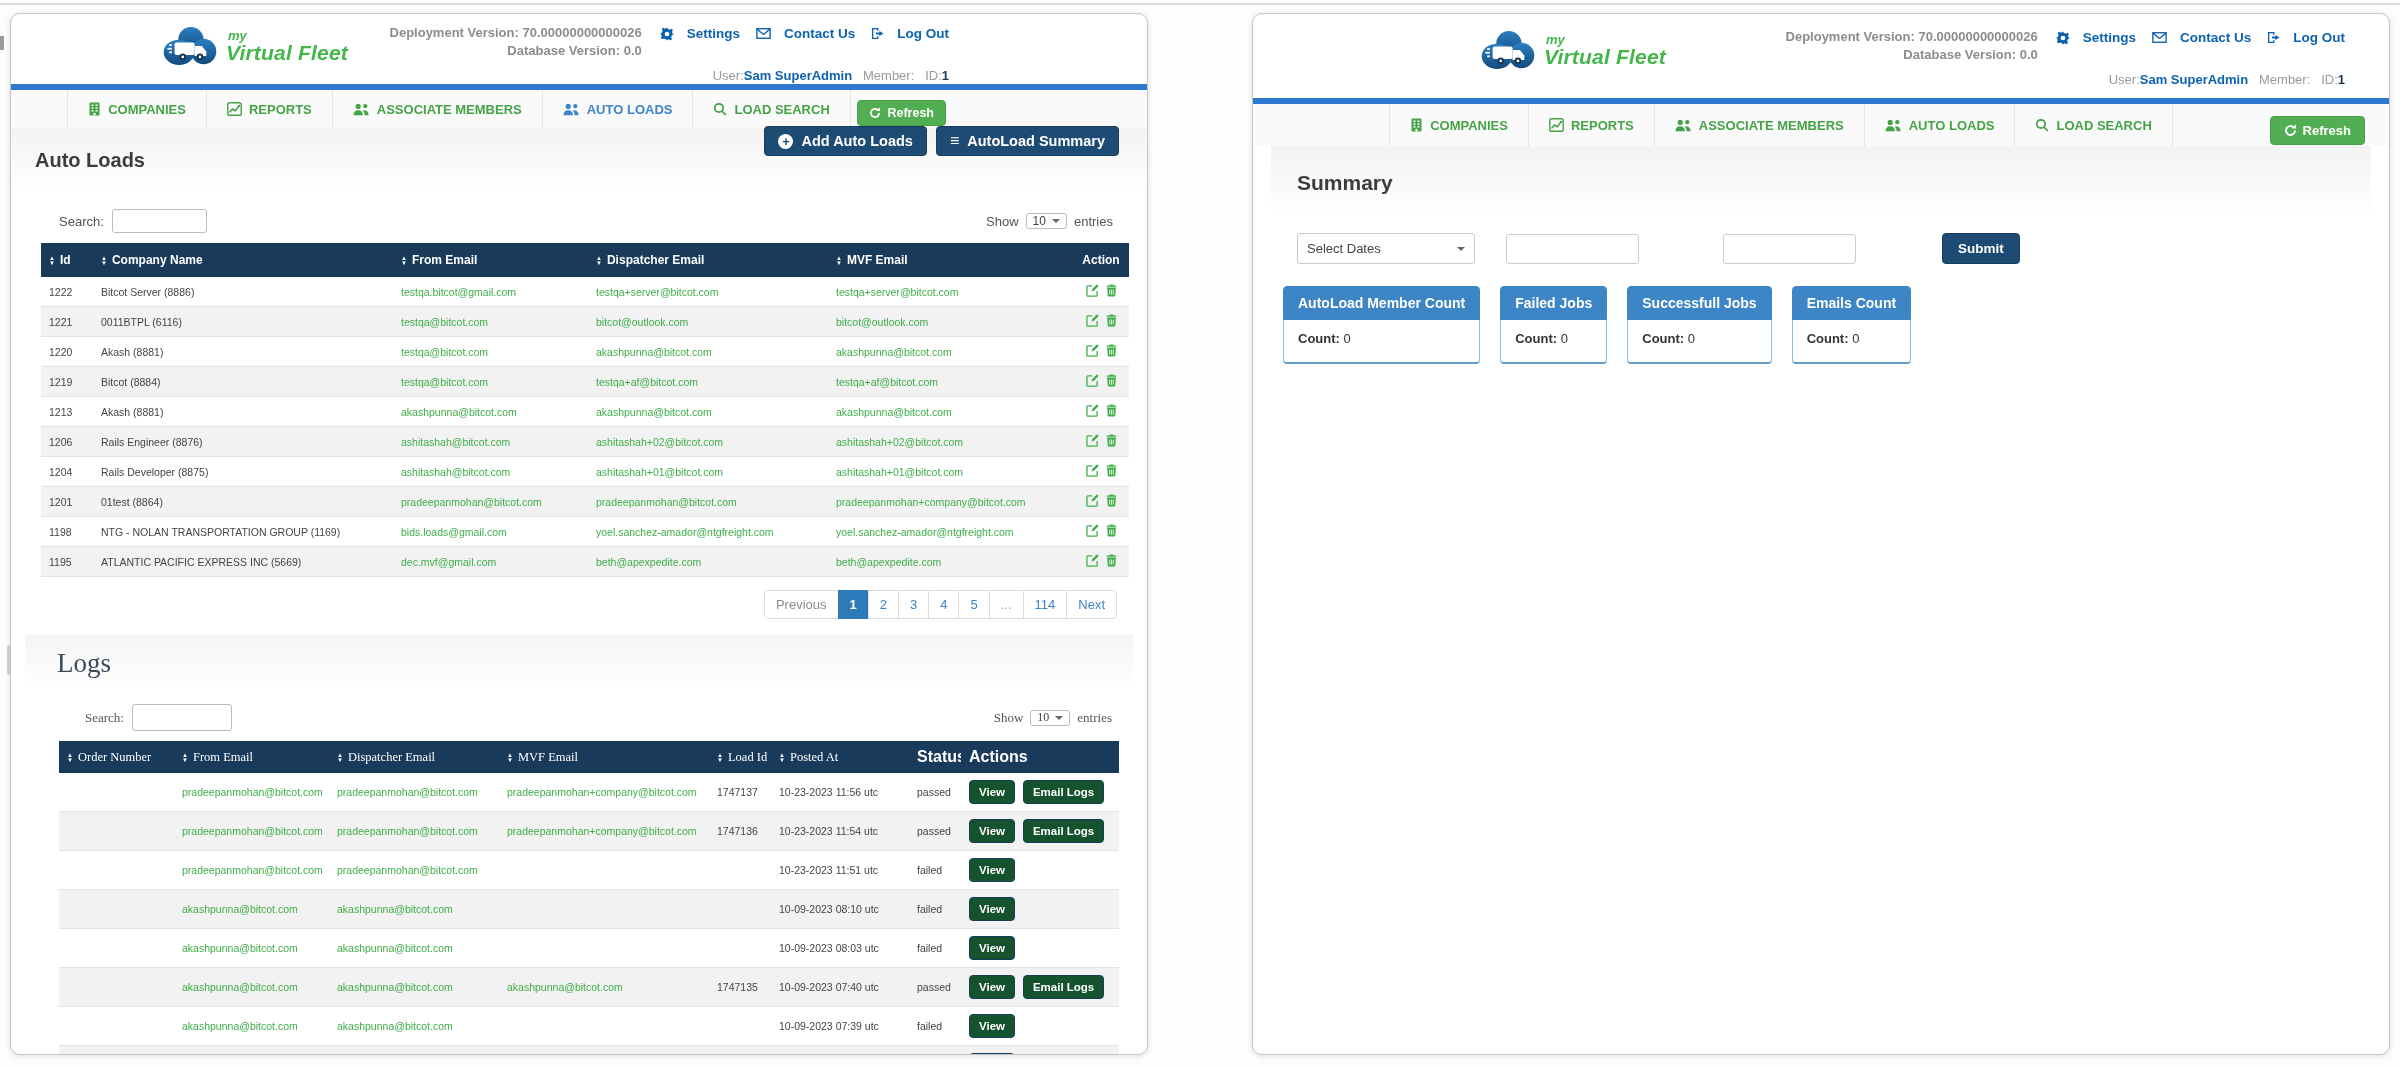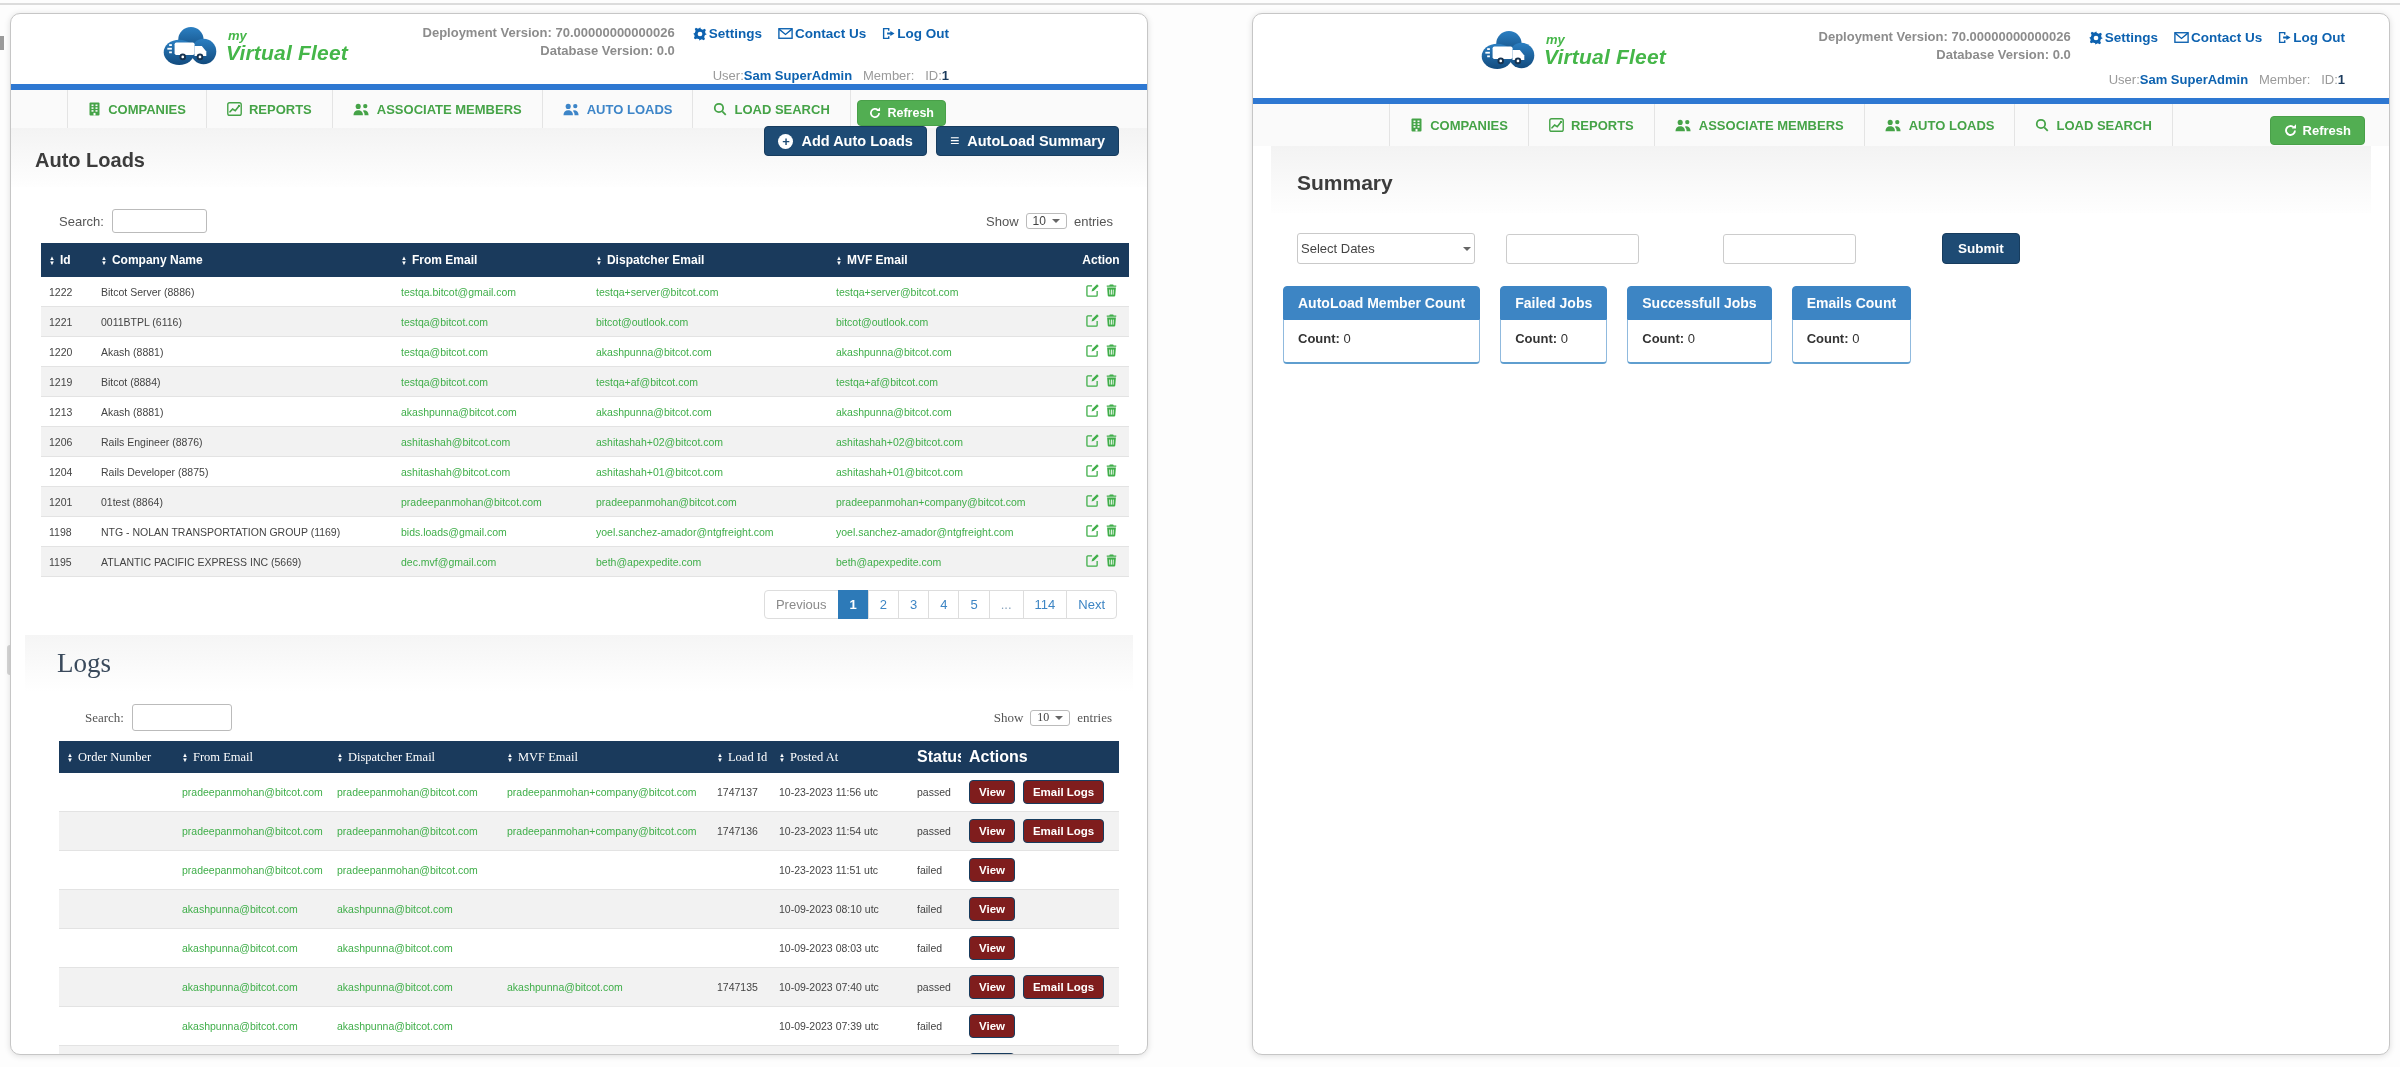--- a/index.html
+++ b/index.html
@@ -19,21 +19,21 @@
   .p-header { position:relative; display:flex; justify-content:space-between; align-items:flex-start; padding:10px 198px 0 150px; height:70px; }
   #right-panel .p-header { height:84px; padding:14px 44px 0 226px; }
   .logo { display:flex; align-items:center; gap:7px; }
   .logo-txt { display:flex; flex-direction:column; line-height:1; }
   .logo-my { color:#45b649; font-size:13px; font-style:italic; font-weight:bold; margin-left:2px; }
   .logo-name { color:#45b649; font-size:21px; font-style:italic; font-weight:bold; letter-spacing:.2px; }
   .hdr-right { display:flex; flex-direction:column; align-items:flex-end; }
   .hdr-row1 { display:flex; align-items:flex-start; gap:18px; }
   .versions { text-align:right; font-size:13px; font-weight:bold; color:#8c8c8c; line-height:1.4; }
   .hdr-links { display:flex; gap:16px; padding-top:2px; }
-  .hdr-link { display:flex; align-items:center; gap:2px; color:#0d62b0; font-size:13.5px; font-weight:bold; cursor:pointer; white-space:nowrap; }
+  .hdr-link { display:flex; align-items:center; gap:13px; color:#0d62b0; font-size:13.5px; font-weight:bold; cursor:pointer; white-space:nowrap; }
   .hdr-user { margin-top:8px; font-size:13px; color:#9a9a9a; white-space:nowrap; }
   .u-name { color:#0d62b0; font-weight:bold; }
   .u-id { color:#1a3a5c; font-weight:bold; }
 
   .blue-bar { height:6px; background:#2e78d2; }
 
   
   .topnav { position:relative; display:flex; justify-content:center; align-items:stretch; height:38px; background:#fafafa; padding-right:240px; }
   #right-panel .topnav { height:42px; padding-right:80px; }
   .nav-item { display:flex; align-items:center; gap:7px; padding:0 20px; border-left:1px solid #e4e4e4; color:#45a347; font-weight:bold; font-size:13px; cursor:pointer; white-space:nowrap; }
@@ -83,28 +83,28 @@
   .page-btn.active { background:#2d7ab8; border-color:#2d7ab8; color:#fff; font-weight:bold; }
   .page-btn.disabled { color:#8aa4bd; cursor:default; }
 
   
   .logs-titlebar { margin:16px 14px 0 14px; background:linear-gradient(#f5f5f5,#ffffff); padding:13px 0 13px 32px; font-family:"Liberation Serif","DejaVu Serif",serif; font-size:27px; color:#3a4a5c; }
   .logs-search { margin:12px 35px 10px 74px; font-family:"Liberation Serif","DejaVu Serif",serif; }
   .logs-search .search-input { width:100px; height:27px; }
   .logs-table { width:1060px; margin-left:48px; }
   .logs-table thead th { height:32px; font-family:"Liberation Serif","DejaVu Serif",serif; font-weight:normal; font-size:12.5px; }
   .logs-table thead th.sans { font-family:"Liberation Sans","DejaVu Sans",sans-serif; font-weight:bold; font-size:16px; }
-  .btn-view, .btn-maillogs { display:inline-block; background:#7f1d1d; border:1px solid #173c5e; color:#fff; font-size:11.5px; font-weight:bold; padding:5px 9px; border-radius:4px; cursor:pointer; }
+  .btn-view, .btn-maillogs { display:inline-block; background:#14532d; border:1px solid #173c5e; color:#fff; font-size:11.5px; font-weight:bold; padding:5px 9px; border-radius:4px; cursor:pointer; }
   .btn-maillogs { margin-left:5px; }
 
   
   .r-body { margin:0 18px; }
   .titlebar2 { background:linear-gradient(#f3f3f3,#fefefe); padding:25px 0 18px 26px; font-size:21px; font-weight:bold; color:#3c3c3c; }
   .form-row { display:flex; align-items:center; margin:20px 0 0 26px; }
-  .select-box { width:178px; height:31px; border:1px solid #c9c9c9; border-radius:3px; background:#fff; display:flex; align-items:center; justify-content:space-between; padding:0 3px; font-size:13px; color:#444; margin-right:31px; cursor:pointer; }
+  .select-box { width:178px; height:31px; border:1px solid #c9c9c9; border-radius:3px; background:#fff; display:flex; align-items:center; justify-content:space-between; padding:0 9px; font-size:13px; color:#444; margin-right:31px; cursor:pointer; }
   .txt-input { width:133px; height:30px; border:1px solid #ccc; border-radius:3px; background:#fff; padding:0 8px; font-size:13px; }
   .in1 { margin-right:84px; }
   .in2 { margin-right:86px; }
   .submit-btn { background:#1e4b74; border:1px solid #173c5e; color:#fff; font-size:13.5px; font-weight:bold; padding:7px 15px; border-radius:4px; cursor:pointer; }
   .cards { display:flex; flex-direction:row; gap:20px; margin:22px 0 0 12px; width:745px; }
   .card { border-radius:5px; }
   .card-h { background:#3d85c4; border:1px solid #3d85c4; border-radius:4px 4px 0 0; color:#fdfefe; font-size:14px; font-weight:bold; padding:8px 14px; }
   .card-b { background:#fff; border:1px solid #90bade; border-top:none; border-bottom:2px solid #5f9ecf; border-radius:0 0 4px 4px; padding:11px 14px 16px 14px; font-size:13px; color:#333; }
   .count-label { font-weight:bold; }
 </style>

